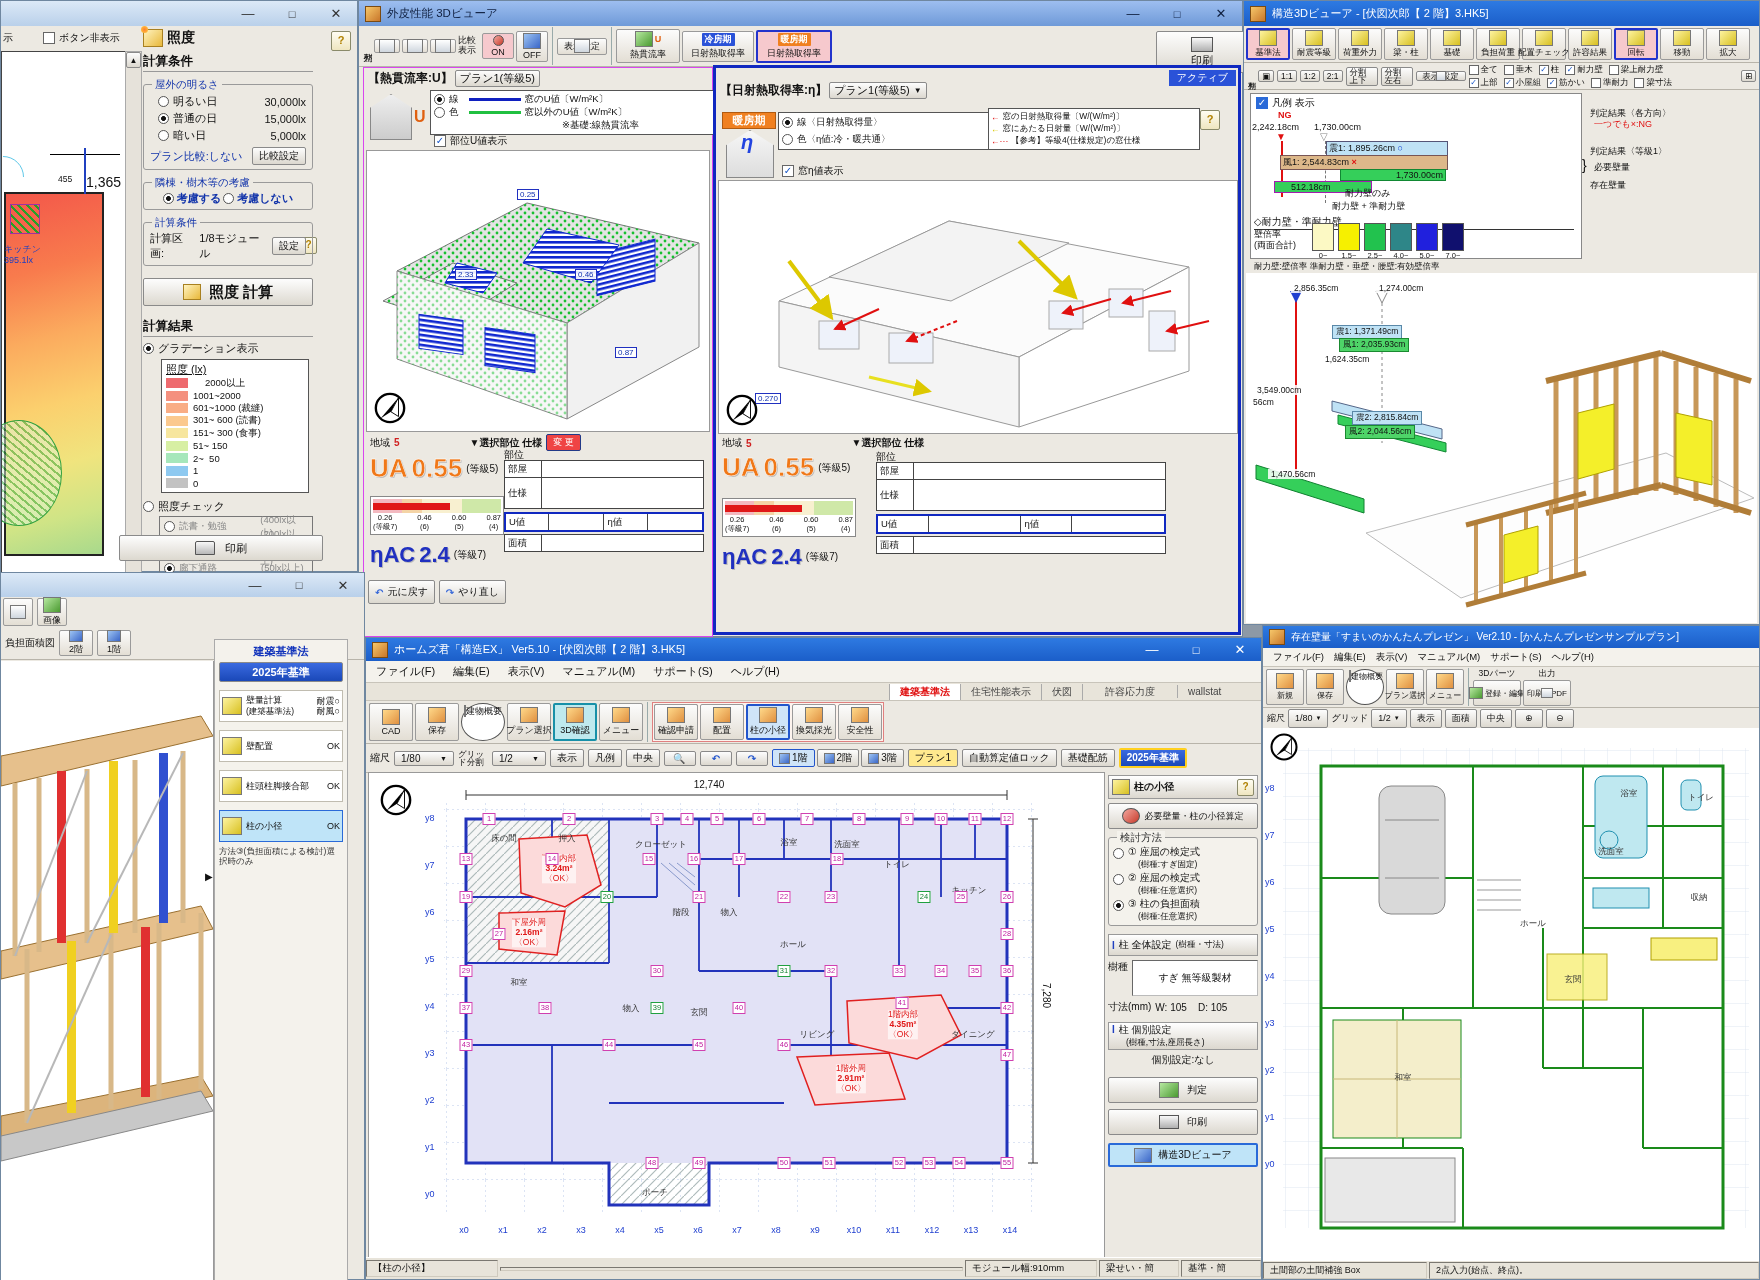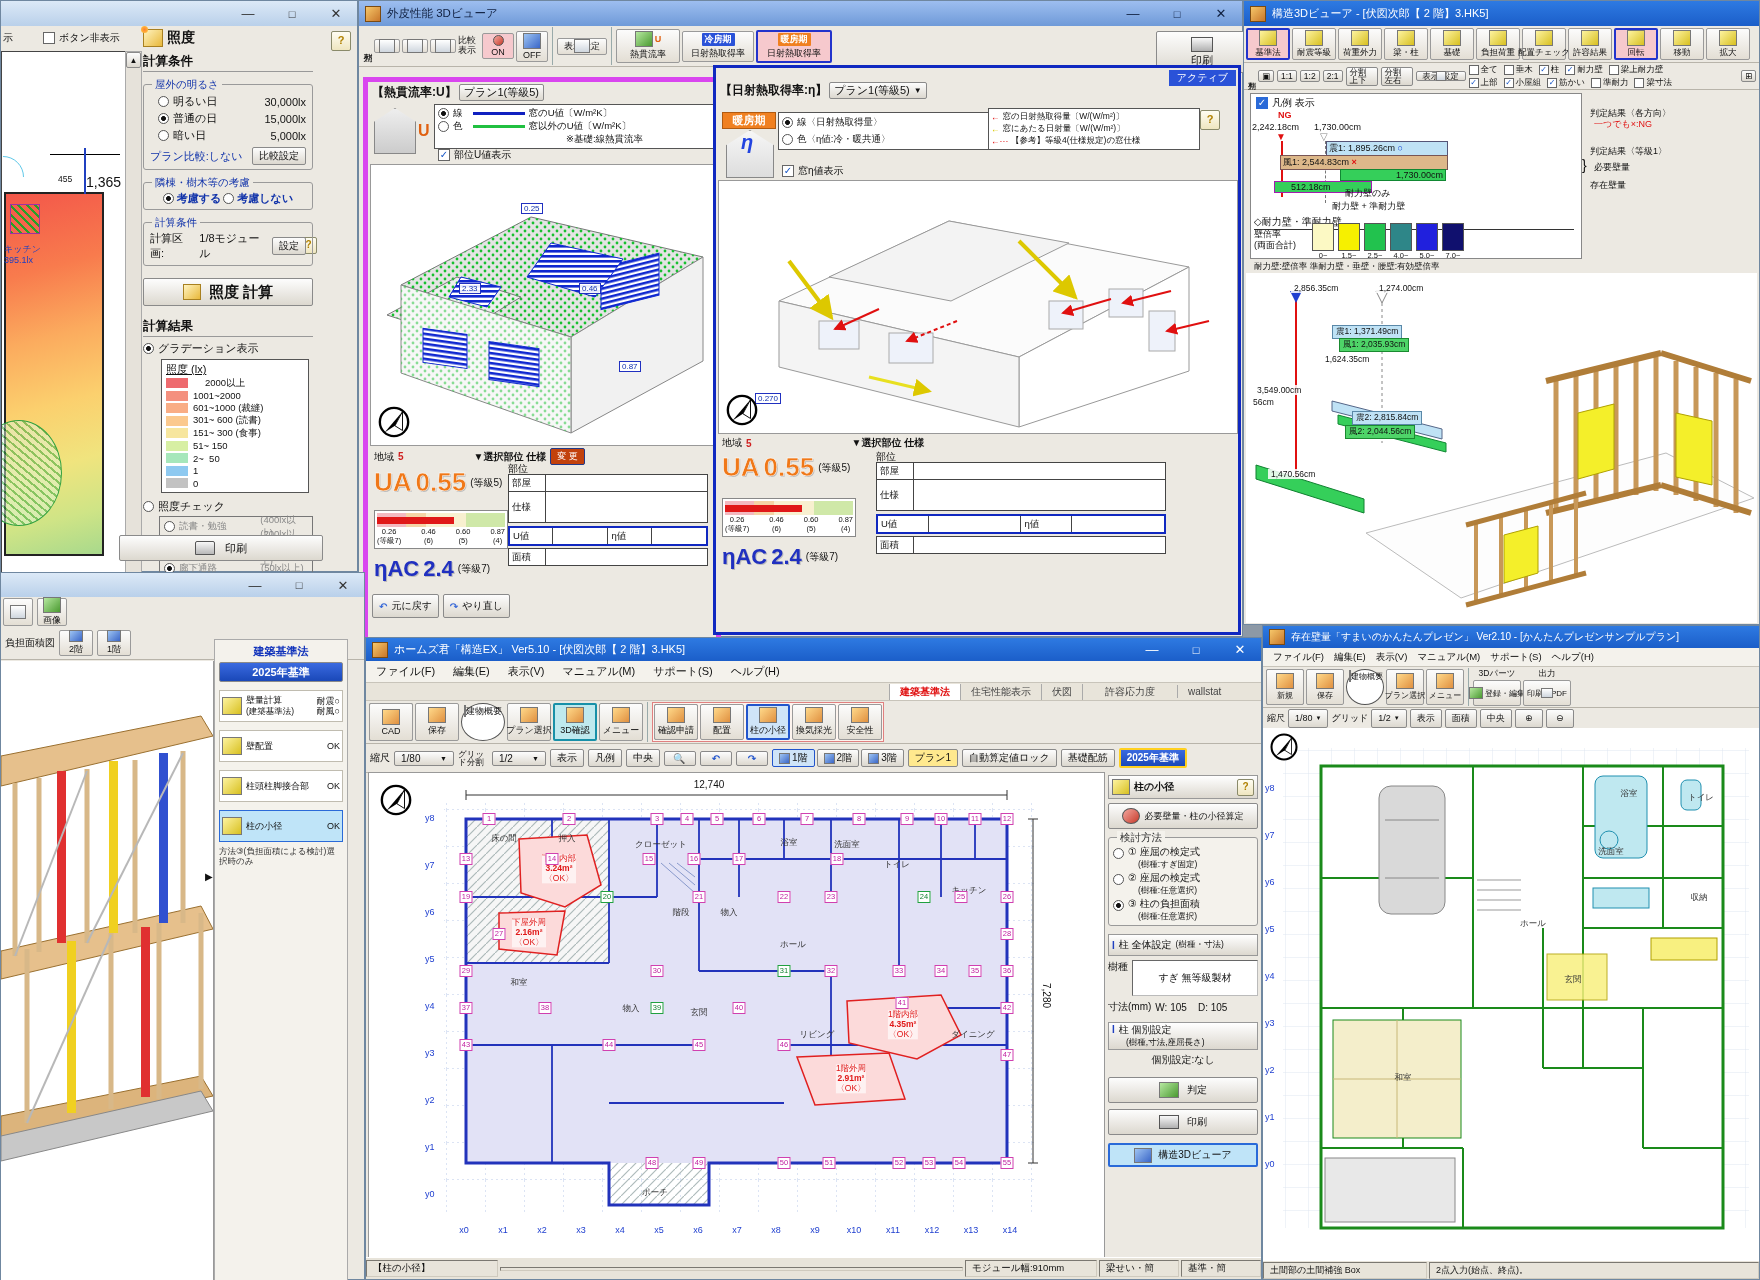--- a/index.html
+++ b/index.html
@@ -310,21 +310,21 @@
     <span class="tbtn on" style="width:76px" data-name="heating-eta-mode-button">
       <span class="badge" style="background:#f08020">暖房期</span>
       <span>日射熱取得率</span>
     </span>
   </div>
   <div class="btn" style="position:absolute;left:797px;top:30px;width:78px;height:38px;flex-direction:column;gap:1px" data-name="print-button">
     <span data-name="printer-icon" style="width:20px;height:13px;background:linear-gradient(#f8f8f8,#b0b0b0);border:1px solid #555"></span>
     <span>印刷</span>
   </div>
 
-  <div style="position:absolute;left:4px;top:76px;width:348px;height:568px;border:5px solid #d946ef;background:#ece9e2">
+  <div style="position:absolute;left:4px;top:66px;width:348px;height:568px;border:1px solid #d946ef;background:#ece9e2">
     <div class="row" style="padding:2px 4px;gap:2px">
       <b style="font-size:12px" data-name="u-view-header">【熱貫流率:U】</b>
       <span class="btn" style="font-size:11px;padding:0 4px" data-name="u-plan-select">プラン1(等級5)</span>
     </div>
     <div data-name="u-house-icon" style="position:absolute;left:6px;top:26px;width:40px;height:44px;background:linear-gradient(#eee,#ccc);border:1px solid #888;clip-path:polygon(50% 0,100% 30%,100% 100%,0 100%,0 30%)"></div>
     <b style="position:absolute;left:50px;top:40px;color:#e06010;font-size:16px" data-name="u-letter">U</b>
     <div style="position:absolute;left:66px;top:22px;width:276px;border:1px solid #555;background:#fff;font-size:9.5px;padding:2px 3px" data-name="u-legend">
       <div class="row on" data-name="line-mode-radio">
         <span class="r"></span>
           <span>線</span>
@@ -383,21 +383,21 @@
             <polygon points="27,7 19,22 27,27" fill="#fff" stroke="#000"></polygon>
           </svg>
       </div>
     </div>
 
     <div style="position:absolute;left:0;top:366px;width:100%;height:200px;font-size:10px">
       <div class="row" style="padding:0 6px">
         <span data-name="region-label">地域</span>
         <b style="color:#d02020" data-name="region-value">5</b>
         <b style="margin-left:66px" data-name="selected-part-label">▼選択部位 仕様</b>
-        <span class="btn" style="font-size:9px;color:#fff;background:#c2410c;border-color:#223a88" data-name="change-button">変 更</span>
+        <span class="btn" style="font-size:9px;color:#fff;background:#ef4444;border-color:#223a88" data-name="change-button">変 更</span>
       </div>
       <div class="row" style="padding:0 6px;margin-top:2px">
         <span class="u-big" data-name="ua-label">UA</span>
         <span class="u-big" data-name="ua-value">0.55</span>
         <span data-name="ua-grade">(等級5)</span>
       </div>
       <div style="position:absolute;left:6px;top:62px;width:128px;border:1px solid #888;background:#fff;padding:2px" data-name="ua-scale-bar">
         <div style="display:flex;height:14px">
           <span style="flex:2;background:#f3b9c0"></span>
             <span style="flex:1.4;background:#f4d4a6"></span>

